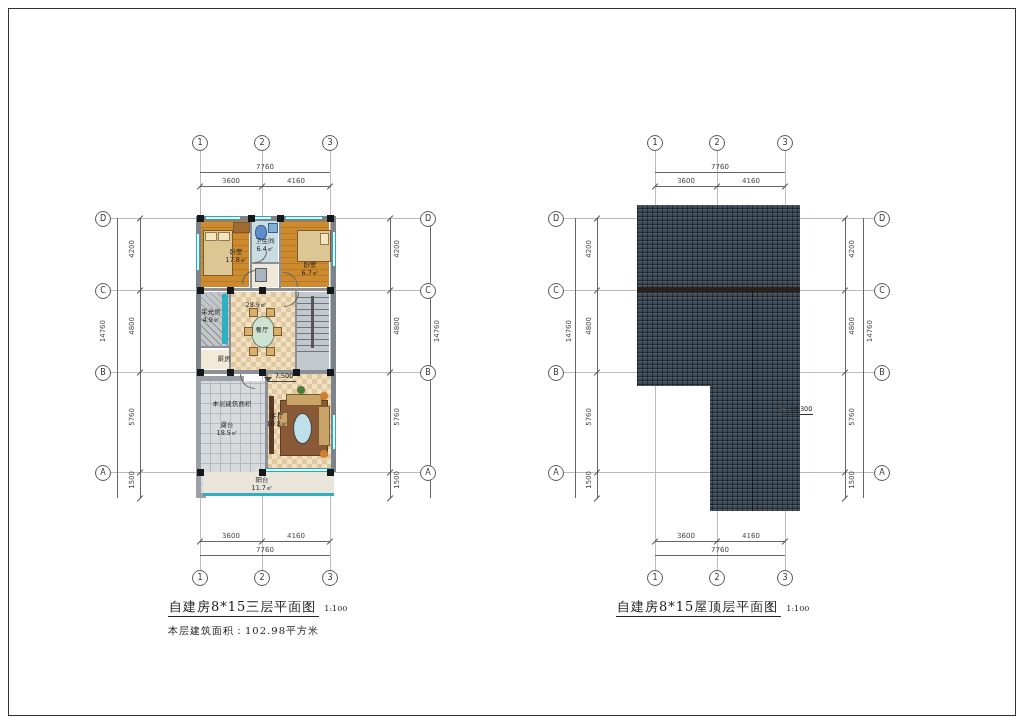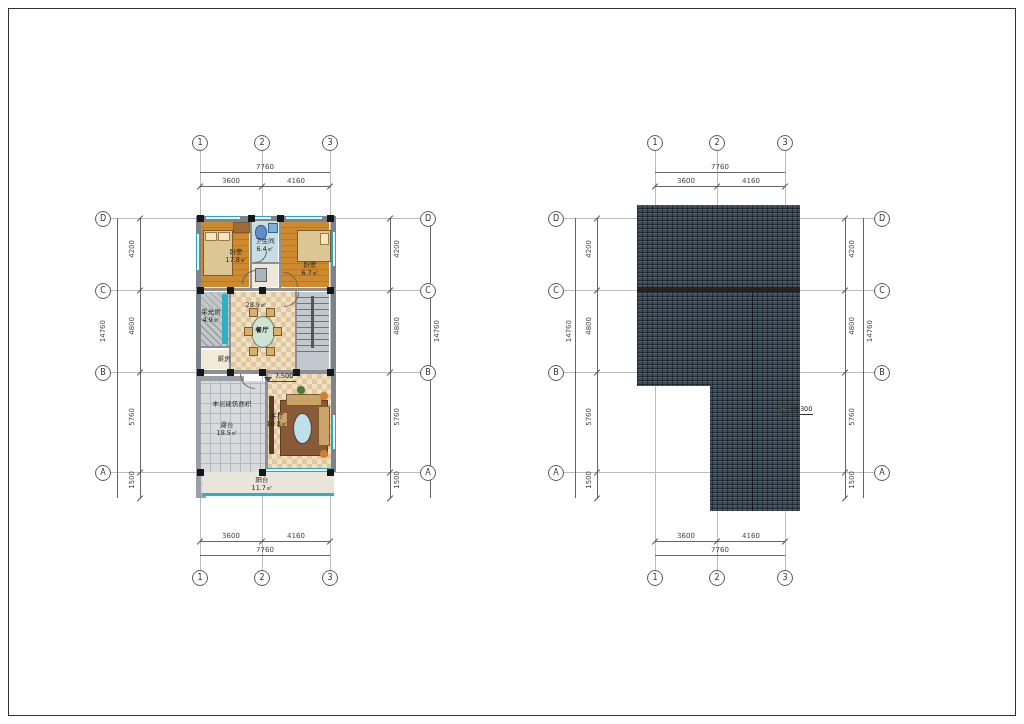--- a/index.html
+++ b/index.html
@@ -226,41 +226,45 @@
     <div class="abs lbl" style="left:211px;top:309px;">
       <span>采光房</span><br>
       <span>4.9㎡</span>
     </div>
     <div class="abs lbl" style="left:224px;top:356px;">
       <span>厨房</span>
     </div>
     <div class="abs lbl" style="left:256px;top:302px;">
       <span>28.9㎡</span>
     </div>
-    <div class="abs lbl" style="left:262px;top:327px;font-weight:bold;">
+    <div class="abs lbl" style="left:262px;top:327px;">
       <span>餐厅</span>
     </div>
     <div class="abs lbl" style="left:277px;top:413px;">
       <span>客厅</span><br>
       <span>10.8㎡</span>
     </div>
     <div class="abs lbl" style="left:227px;top:422px;">
       <span>露台</span><br>
       <span>18.5㎡</span>
     </div>
     <div class="abs lbl" style="left:262px;top:477px;">
       <span>阳台</span><br>
       <span>11.7㎡</span>
     </div>
     <div class="abs lbl" style="left:232px;top:401px;">本层建筑面积</div>
 
     <div class="abs tri" style="left:264px;top:377px;"></div>
     <div class="abs lbl" style="left:284px;top:373px;">7.500</div>
     <div class="abs" style="left:268px;top:381px;width:28px;height:1px;background:#444;"></div>
 
+    <div class="abs title-line" style="left:168px;top:596px;">
+      <span class="title-main">自建房8*15三层平面图</span><span class="title-scale">1:100</span>
+      <div class="area-note">本层建筑面积：102.98平方米</div>
+    </div>
   </div>
 
   <div class="abs" style="left:0;top:0;width:1024px;height:724px;">
 
     <div class="abs axv" style="left:655px;top:151px;height:419px;"></div>
     <div class="abs axv" style="left:717px;top:151px;height:419px;"></div>
     <div class="abs axv" style="left:785px;top:151px;height:419px;"></div>
     <div class="abs axh" style="left:564px;top:218px;width:310px;"></div>
     <div class="abs axh" style="left:564px;top:290px;width:310px;"></div>
     <div class="abs axh" style="left:564px;top:372px;width:310px;"></div>
@@ -327,14 +331,17 @@
 
     <div class="abs roof" style="left:637px;top:205px;width:163px;height:306px;
                 clip-path:polygon(0 0,163px 0,163px 306px,73px 306px,73px 181px,0 181px);"></div>
     <div class="abs ridge" style="left:637px;top:287px;width:163px;height:5px;"></div>
     <div class="abs" style="left:752px;top:292px;width:1px;height:219px;background:rgba(0,0,0,0.45);"></div>
 
     <div class="abs tri" style="left:779px;top:406px;"></div>
     <div class="abs lbl" style="left:801px;top:406px;">10.300</div>
     <div class="abs" style="left:783px;top:414px;width:30px;height:1px;background:#333;"></div>
 
+    <div class="abs title-line" style="left:616px;top:596px;">
+      <span class="title-main">自建房8*15屋顶层平面图</span><span class="title-scale">1:100</span>
+    </div>
   </div>
 </div>
 
 </body></html>

